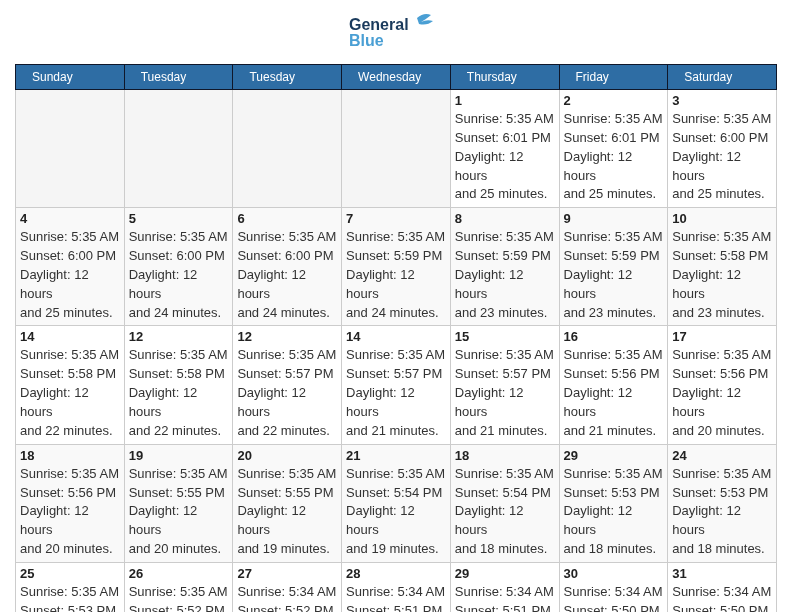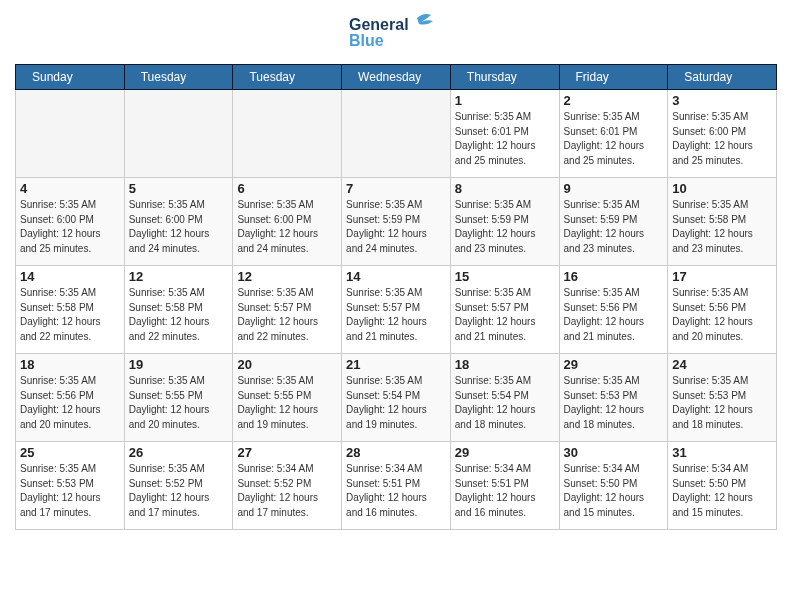--- a/index.html
+++ b/index.html
@@ -73,21 +73,21 @@
       background: #f9f9f9;
     }
     .day-num {
       font-size: 13px;
       font-weight: bold;
       color: #222;
       display: block;
       margin-bottom: 2px;
     }
     .day-info {
-      font-size: 10px;
+      font-size: 13px;
       line-height: 1.45;
       color: #333;
     }
   </style>
 </head>
 <body>
 
 <div class="page">
   <div class="header">
     <div class="logo">

